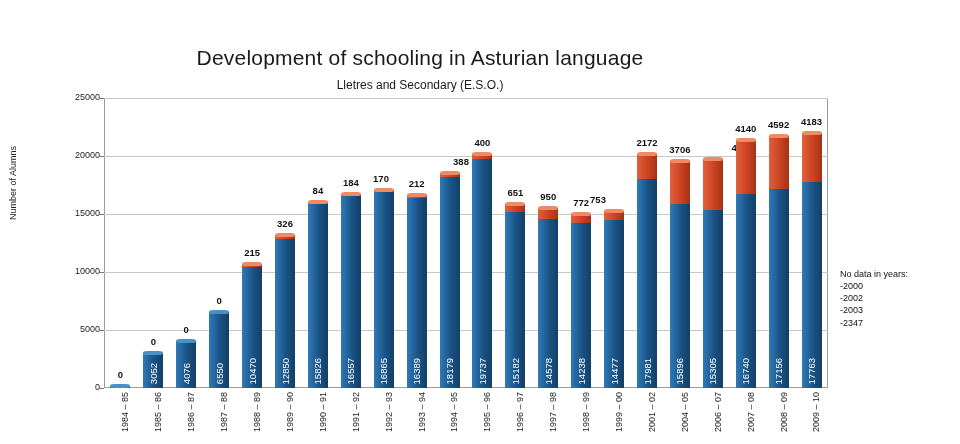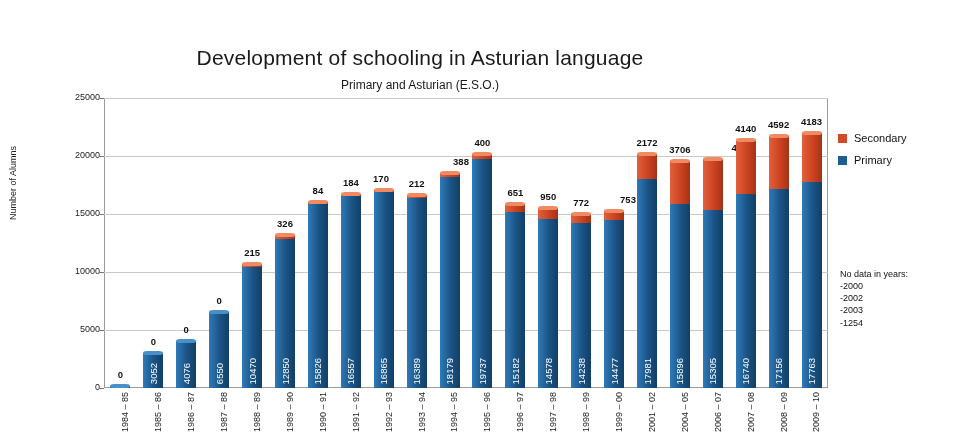--- a/index.html
+++ b/index.html
@@ -207,21 +207,21 @@
   }
   .sources b { font-weight: bold; }
   .src-link { color: #111; }
 </style>
 </head>
 <body>
 
 <div id="chart-root">
 
   <div class="title">Development of schooling in Asturian language</div>
-  <div class="subtitle">Primary and Asturian (E.S.O.)</div>
+  <div class="subtitle">Lletres and Secondary (E.S.O.)</div>
 
   <div class="ylabel">Number of Alumns</div>
   <div class="xlabel">Year</div>
 
   <div class="plot">
     <div class="plot-face"></div>
     <div id="grid-layer">
         <div class="ytick" style="top: 290px;">0</div>
         <div class="ytickmark" style="top: 290px;"></div>
         <div class="gridline" style="top: 232px;"></div>
@@ -373,21 +373,21 @@
         </div>
         <div class="val-secondary" style="left: 461.182px; bottom: 180.116px;">772</div>
         <div class="bar" style="left: 500.091px; height: 176.668px;">
           <div class="seg seg-primary" style="height: 167.933px;"></div>
           <div style="position: absolute; left: 0px; width: 20px; bottom: 4px; height: 159.933px; display: flex; align-items: flex-end; justify-content: center;">
             <div style="writing-mode: vertical-rl; transform: rotate(180deg); font-size: 9.5px; color: rgb(255, 255, 255);">14477</div>
           </div>
           <div class="seg seg-secondary" style="bottom: 167.933px; height: 8.7348px;"></div>
           <div class="bar-top" style="bottom: 174.668px;"></div>
         </div>
-        <div class="val-secondary" style="left: 508px; bottom: 182.668px;">753</div>
+        <div class="val-secondary" style="left: 478px; bottom: 182.668px;">753</div>
         <div class="bar" style="left: 533px; height: 233.775px;">
           <div class="seg seg-primary" style="height: 208.58px;"></div>
           <div style="position: absolute; left: 0px; width: 20px; bottom: 4px; height: 200.58px; display: flex; align-items: flex-end; justify-content: center;">
             <div style="writing-mode: vertical-rl; transform: rotate(180deg); font-size: 9.5px; color: rgb(255, 255, 255);">17981</div>
           </div>
           <div class="seg seg-secondary" style="bottom: 208.58px; height: 25.1952px;"></div>
           <div class="bar-top" style="bottom: 231.775px;"></div>
         </div>
         <div class="val-secondary" style="left: 527px; bottom: 239.775px;">2172</div>
         <div class="bar" style="left: 565.909px; height: 227.383px;">
@@ -500,33 +500,23 @@
         <span>2007 – 08</span>
       </div>
       <div class="xtick" style="left: 664.636px;">
         <span>2008 – 09</span>
       </div>
       <div class="xtick" style="left: 697.545px;">
         <span>2009 – 10</span>
       </div>
     </div>
 
-  <div class="legend">
-    <div class="legend-row">
-      <span class="legend-swatch" id="sw-secondary" style="background: rgb(210, 73, 42);"></span>
-      <span>Secondary</span>
-    </div>
-    <div class="legend-row">
-      <span class="legend-swatch" id="sw-primary" style="background: rgb(31, 92, 146);"></span>
-      <span>Primary</span>
-    </div>
-  </div>
 
   <div class="note">
     <div>No data in years:</div>
     <div>-2000</div>
     <div>-2002</div>
     <div>-2003</div>
-    <div>-1254</div>
+    <div>-2347</div>
   </div>
 
 
 </div>
 
 </body></html>

